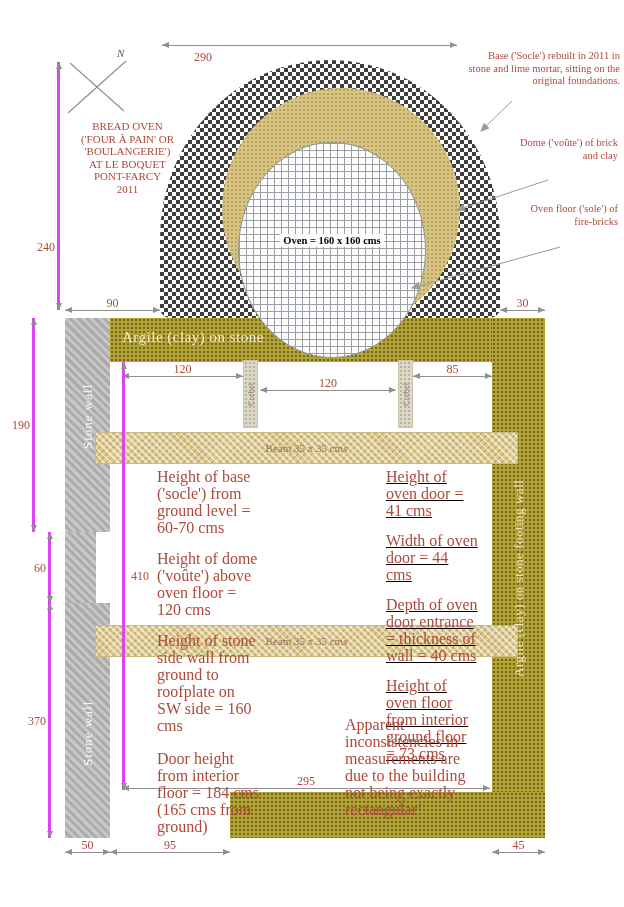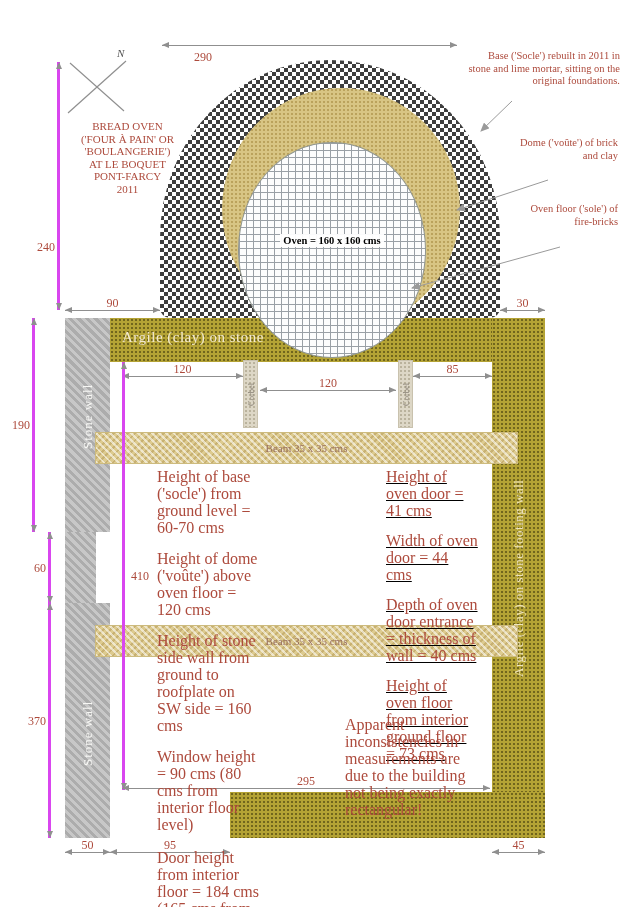--- a/index.html
+++ b/index.html
@@ -194,21 +194,20 @@
     <span class="dlbl">95</span>
   </div>
   <div class="dim-h" style="left:492px; top:852px; width:53px; z-index:8;">
     <span class="dlbl">45</span>
   </div>
 
   <div class="abs notes-left" style="left:157px; top:468px; width:102px; z-index:10;">
     <p class="npara note" style="position:static;">Height of base ('socle') from ground level = 60-70 cms</p>
     <p class="npara note" style="position:static;">Height of dome ('voûte') above oven floor = 120 cms</p>
     <p class="npara note" style="position:static;">Height of stone side wall from ground to roofplate on SW side = 160 cms</p>
-    <p class="npara note" style="position:static;">Window height = 90 cms (80 cms from interior floor level)</p>
     <p class="npara note" style="position:static;margin-top:16px;">Door height from interior floor = 184 cms (165 cms from ground)</p>
   </div>
 
   <div class="abs notes-right" style="left:386px; top:468px; width:92px; z-index:10;text-decoration:underline;">
     <p class="npara note" style="position:static;">Height of oven door = 41 cms</p>
     <p class="npara note" style="position:static;">Width of oven door = 44 cms</p>
     <p class="npara note" style="position:static;">Depth of oven door entrance = thickness of wall = 40 cms</p>
     <p class="npara note" style="position:static;">Height of oven floor from interior ground floor = 73 cms</p>
   </div>
 

